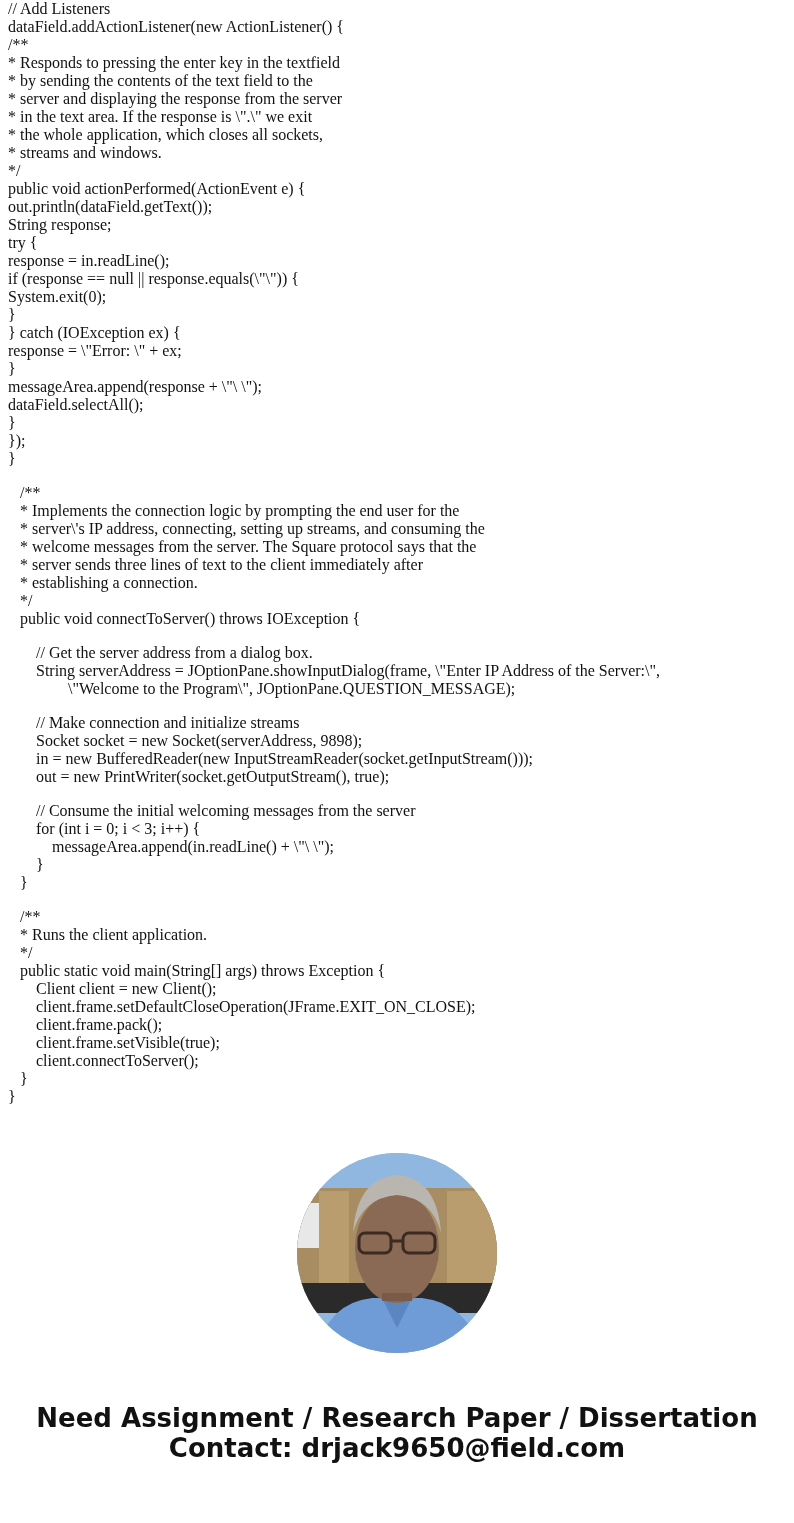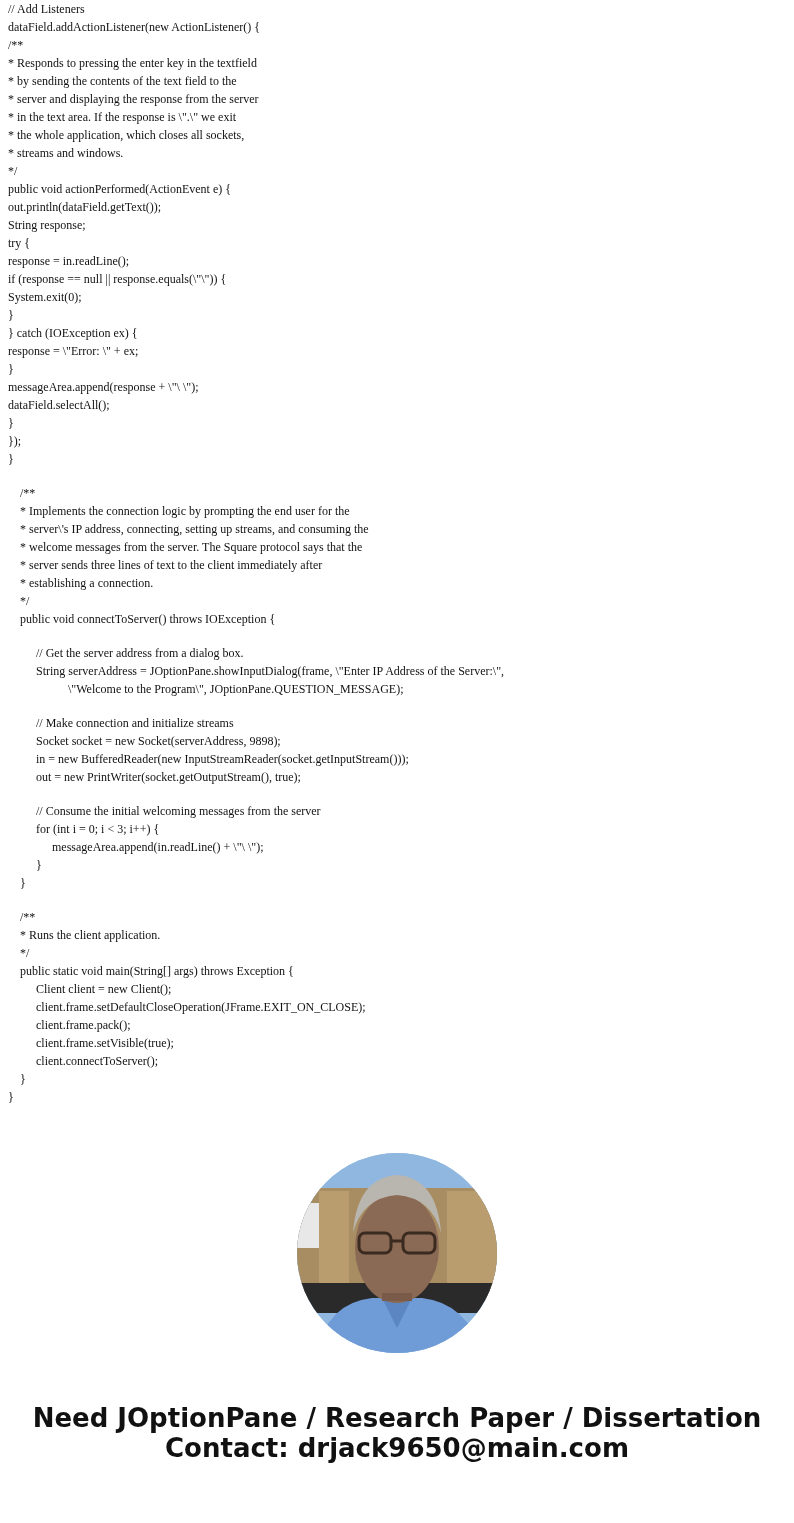--- a/index.html
+++ b/index.html
@@ -12,21 +12,21 @@
       height: 1523px;
       position: relative;
       overflow: hidden;
       color: #111111;
     }
     .code {
       position: absolute;
       left: 8px;
       top: 0;
       font-family: "Liberation Serif", serif;
-      font-size: 12px;
+      font-size: 16px;
       line-height: 18px;
       white-space: pre;
       margin: 0;
     }
     .line {
       display: block;
       height: 18px;
       white-space: pre;
     }
     .blank { height: 16px; }
@@ -80,15 +80,15 @@
     <ellipse cx="100" cy="95" rx="42" ry="55" fill="#8a6a55"></ellipse>
     <path d="M56 80 Q60 25 100 22 Q140 25 144 80 Q135 45 100 42 Q65 45 56 80 Z" fill="#b9b6b0"></path>
     <rect x="62" y="80" width="32" height="20" rx="6" fill="none" stroke="#3a2a20" stroke-width="3"></rect>
     <rect x="106" y="80" width="32" height="20" rx="6" fill="none" stroke="#3a2a20" stroke-width="3"></rect>
     <line x1="94" y1="88" x2="106" y2="88" stroke="#3a2a20" stroke-width="3"></line>
     <rect x="85" y="140" width="30" height="8" fill="#7a5a48"></rect>
   </svg>
 </div>
 
 <div class="footer">
-  <div>Need JOptionPane / Research Paper / Dissertation</div>
-  <div>Contact: drjack9650@main.com</div>
+  <div>Need Assignment / Research Paper / Dissertation</div>
+  <div>Contact: drjack9650@field.com</div>
 </div>
 
 </body></html>

